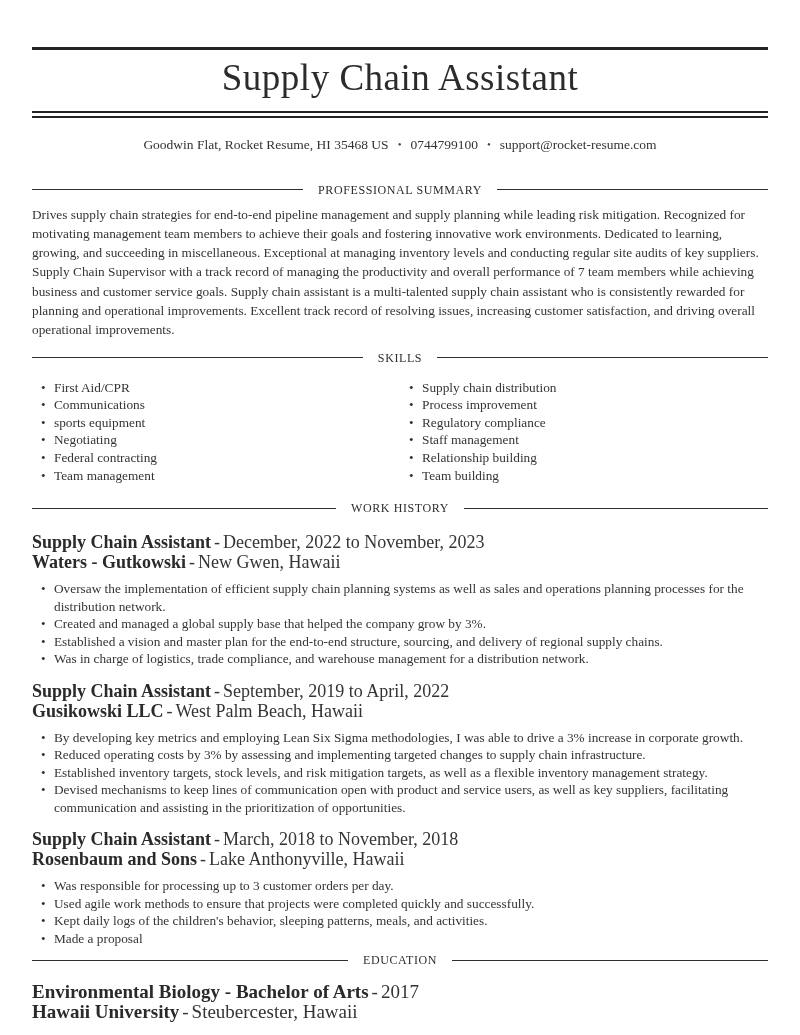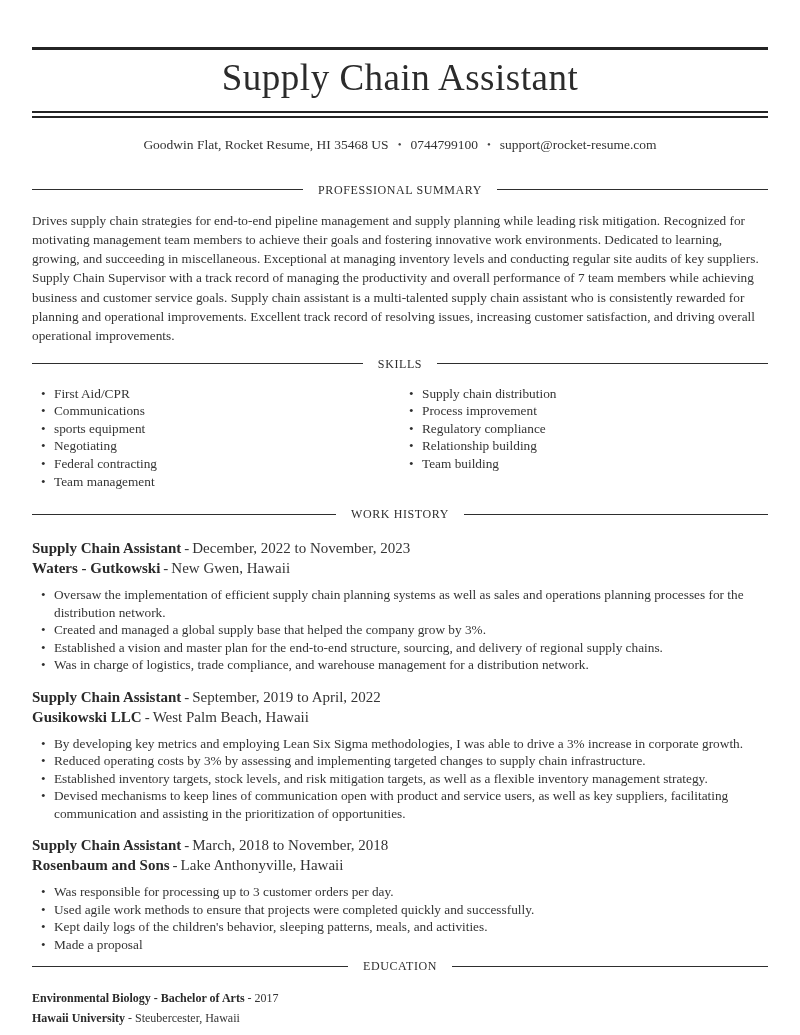--- a/index.html
+++ b/index.html
@@ -53,21 +53,21 @@
     letter-spacing: 0.6px;
     line-height: 22px;
   }
   .sec-head .rule {
     flex: 1;
     border-top: 1.5px solid #2e2e2e;
     height: 0;
   }
   .sec-summary { margin-top: 26px; }
   .summary-text {
-    margin: 10px 0 0 0;
+    margin: 4px 0 0 0;
     line-height: 19.3px;
     color: #343434;
   }
 
   .sec-skills { margin-top: 7px; }
   .skills-cols { display: flex; margin-top: 10px; }
   .skills-col { width: 50%; margin: 0; padding: 0 0 0 22px; list-style: none; box-sizing: border-box; }
   .skills-col li, .job-bullets li {
     position: relative;
     line-height: 17.6px;
@@ -77,29 +77,29 @@
     content: "\2022";
     position: absolute;
     left: -13px;
     font-size: 13px;
     color: #2e2e2e;
   }
 
   .sec-work { margin-top: 13px; }
   .job { margin-top: 13px; }
   .job + .job { }
-  .job-line { line-height: 20px; color: #343434; font-size: 15px; }
+  .job-line { line-height: 20px; color: #343434; font-size: 18px; }
   .b { font-weight: bold; color: #2a2a2a; }
   .sep { padding: 0 3px; }
   .job-bullets { margin: 8px 0 0 0; padding: 0 0 0 22px; list-style: none; }
   .job-bullets li { line-height: 17.5px; margin: 0; }
 
   .sec-education { margin-top: 2px; }
   .edu-entry { margin-top: 11px; }
-  .edu-line { line-height: 20px; color: #343434; font-size: 12px; }
+  .edu-line { line-height: 20px; color: #343434; font-size: 19px; }
 </style>
 </head>
 <body>
 
 <div class="page">
 
   <div class="top-rule"></div>
 
   <h1 class="resume-title">Supply Chain Assistant</h1>
 
@@ -130,20 +130,21 @@
         <li>Communications</li>
         <li>sports equipment</li>
         <li>Negotiating</li>
         <li>Federal contracting</li>
         <li>Team management</li>
       </ul>
       <ul class="skills-col">
         <li>Supply chain distribution</li>
         <li>Process improvement</li>
         <li>Regulatory compliance</li>
+        <li>Staff management</li>
         <li>Relationship building</li>
         <li>Team building</li>
       </ul>
     </div>
   </div>
 
   <div class="sec-work">
     <div class="sec-head">
       <span class="rule"></span>
       <span>WORK HISTORY</span>

